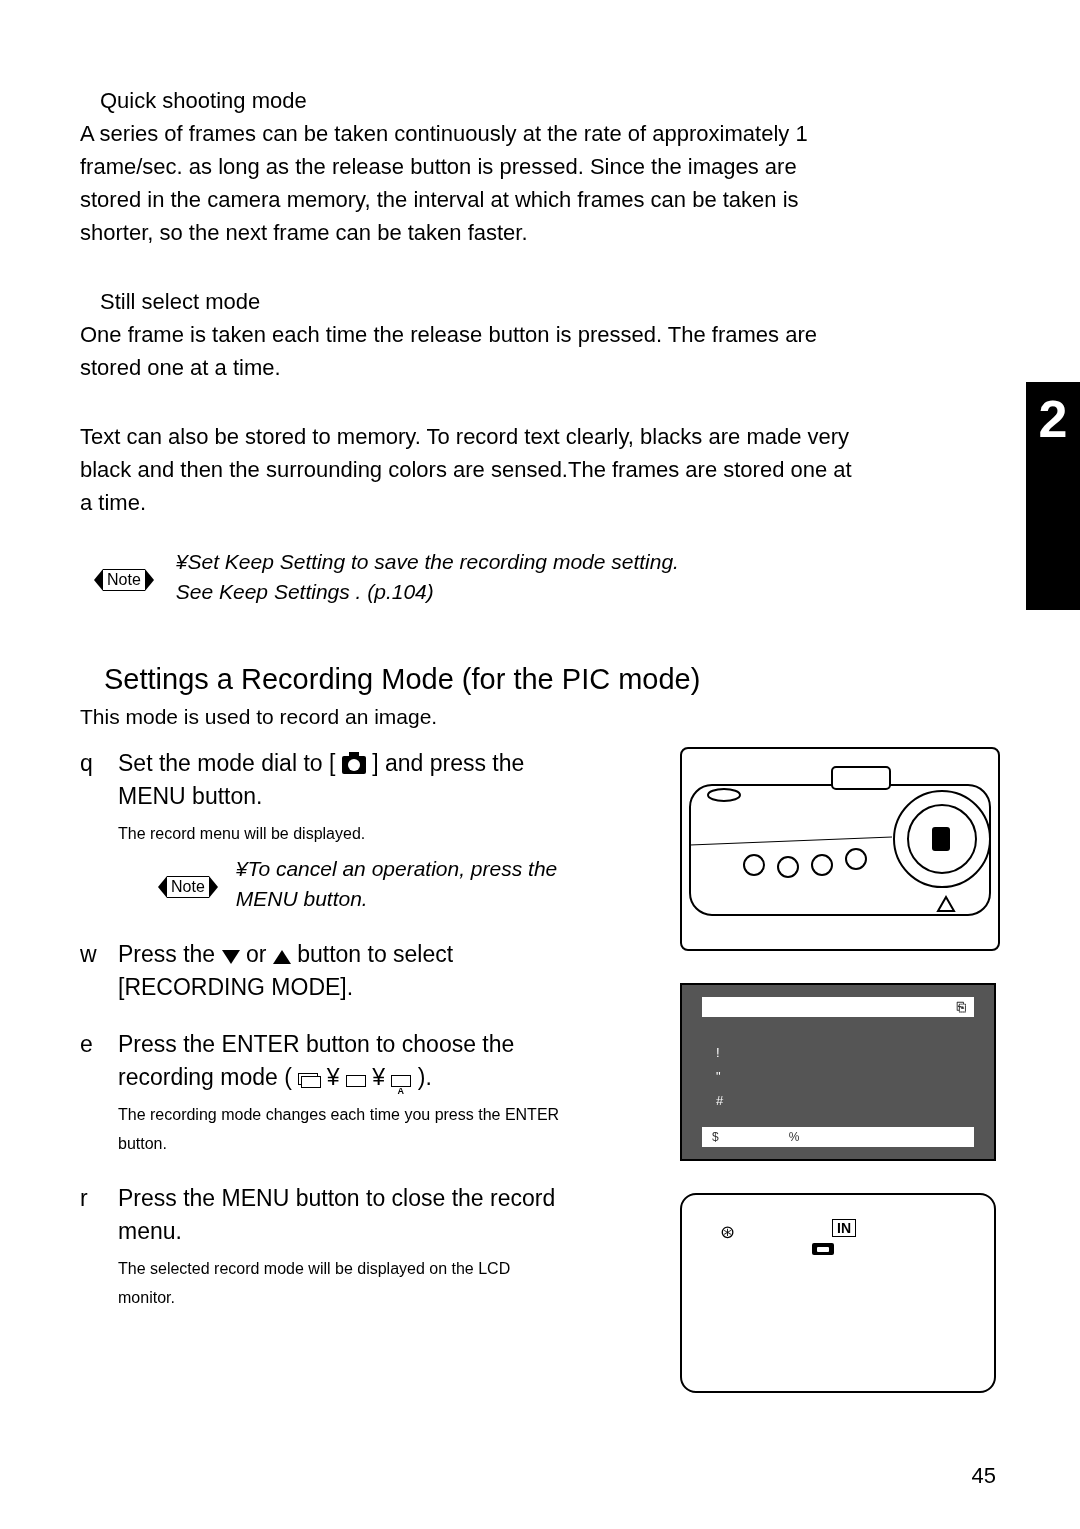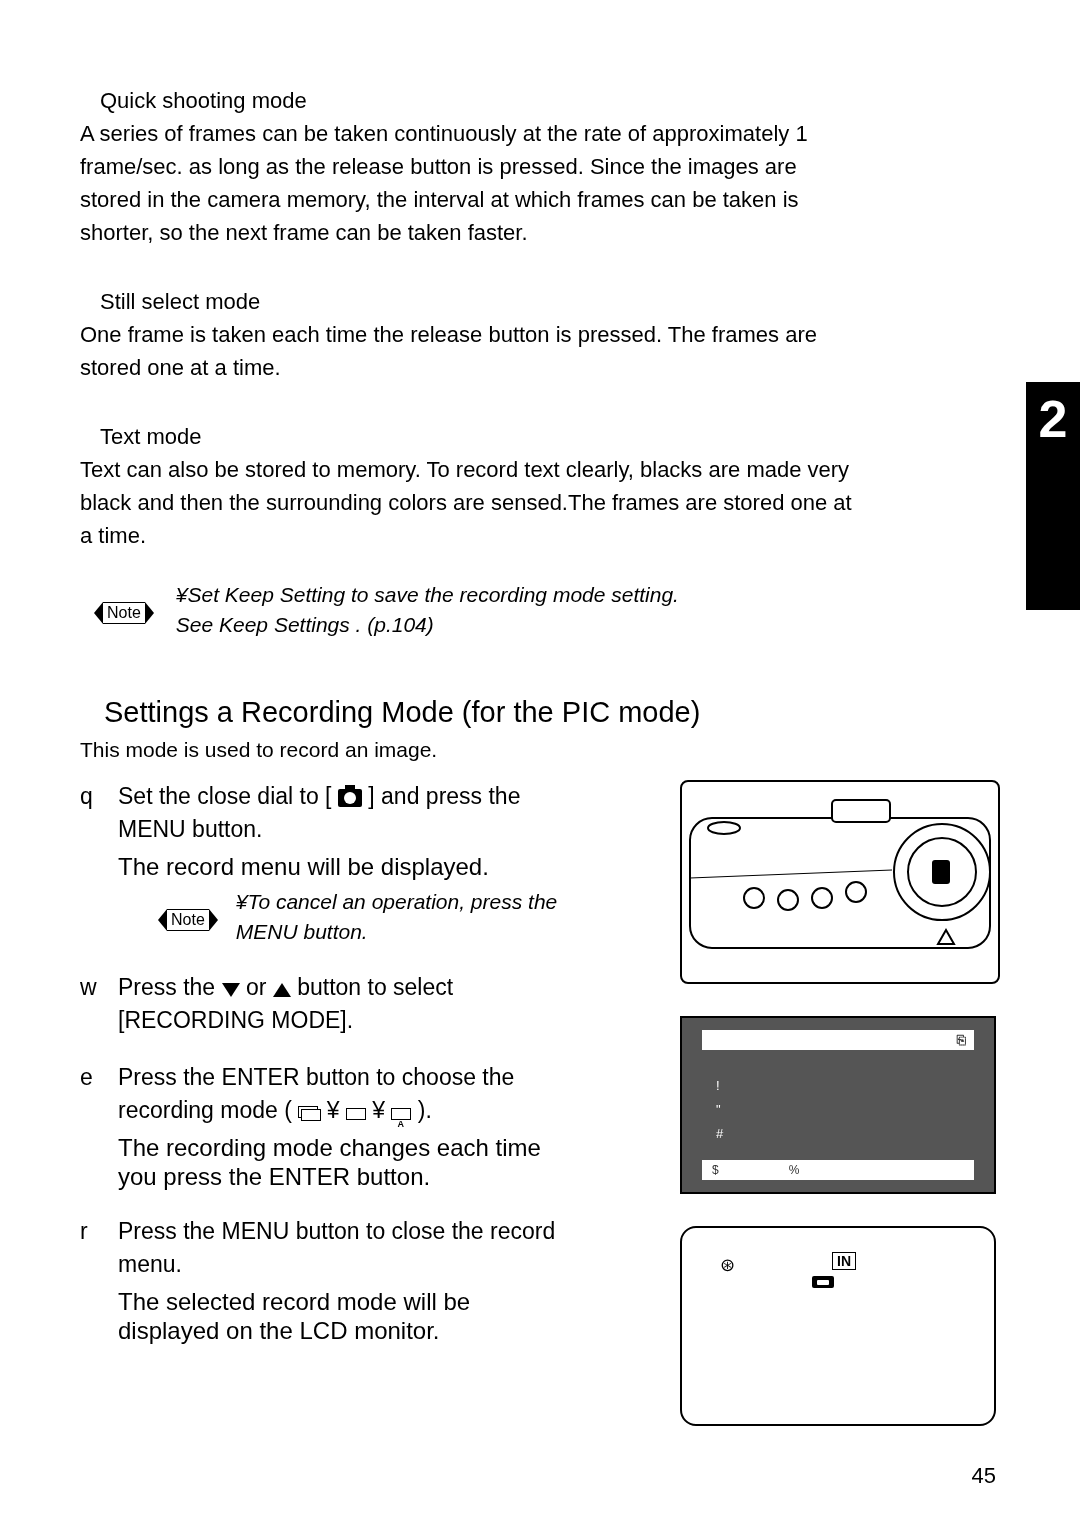--- a/index.html
+++ b/index.html
@@ -96,21 +96,21 @@
     width: 100%;
     margin-top: 10px;
     gap: 28px;
   }
   .steps-left { width: 480px; }
   .steps-right { width: 320px; display:flex; flex-direction:column; gap:32px; }
 
   .step { display:flex; gap:16px; font-size:23px; line-height:33px; margin-bottom:24px; }
   .step .marker { width:22px; flex:0 0 auto; }
   .step .body { flex:1; }
-  .step .sub { font-size:24px; line-height:29px; margin-top:6px; }
+  .step .sub { font-size:16px; line-height:29px; margin-top:6px; }
 
   .glyph-cam {
     display:inline-block;vertical-align:-3px;width:24px;height:18px;background:#000;border-radius:2px;position:relative;
   }
   .glyph-cam::before{content:"";position:absolute;top:-4px;left:7px;width:10px;height:4px;background:#000;}
   .glyph-cam::after{content:"";position:absolute;top:3px;left:6px;width:12px;height:12px;border-radius:50%;background:#fff;}
 
   .tri-down{display:inline-block;width:0;height:0;border-left:9px solid transparent;border-right:9px solid transparent;border-top:14px solid #000;vertical-align:-2px;}
   .tri-up{display:inline-block;width:0;height:0;border-left:9px solid transparent;border-right:9px solid transparent;border-bottom:14px solid #000;vertical-align:-2px;}
 
@@ -163,21 +163,20 @@
   </div>
 
   <div class="content">
 
     <div class="mode-title">Quick shooting mode</div>
     <div class="mode-body">A series of frames can be taken continuously at the rate of approximately 1 frame/sec. as long as the release button is pressed. Since the images are stored in the camera memory, the interval at which frames can be taken is shorter, so the next frame can be taken faster.</div>
 
     <div class="mode-title">Still select mode</div>
     <div class="mode-body">One frame is taken each time the release button is pressed. The frames are stored one at a time.</div>
 
-    <div class="mode-title">Text mode</div>
     <div class="mode-body" style="margin-bottom:28px">Text can also be stored to memory. To record text clearly, blacks are made very black and then the surrounding colors are sensed.The frames are stored one at a time.</div>
 
     <div class="note-row">
       <span class="note-shape">
         <span class="diamond"></span>
           <span class="mid">Note</span>
           <span class="diamond r"></span>
       </span>
       <div class="note-text">
         <span>¥</span><span>Set Keep Setting to save the recording mode setting.</span><br>
@@ -188,21 +187,21 @@
     <div class="heading">Settings a Recording Mode (for the PIC mode)</div>
     <div class="subhead">This mode is used to record an image.</div>
   </div>
 
   <div class="steps-area">
     <div class="steps-left">
 
       <div class="step">
         <div class="marker">q</div>
         <div class="body">
-          <span>Set the close dial to [</span>
+          <span>Set the mode dial to [</span>
           <span class="glyph-cam"></span>
           <span>] and press the MENU button.</span>
           <div class="sub">The record menu will be displayed.</div>
           <div class="note-row small">
             <span class="note-shape">
               <span class="diamond"></span>
                 <span class="mid">Note</span>
                 <span class="diamond r"></span>
             </span>
             <div class="note-text">

